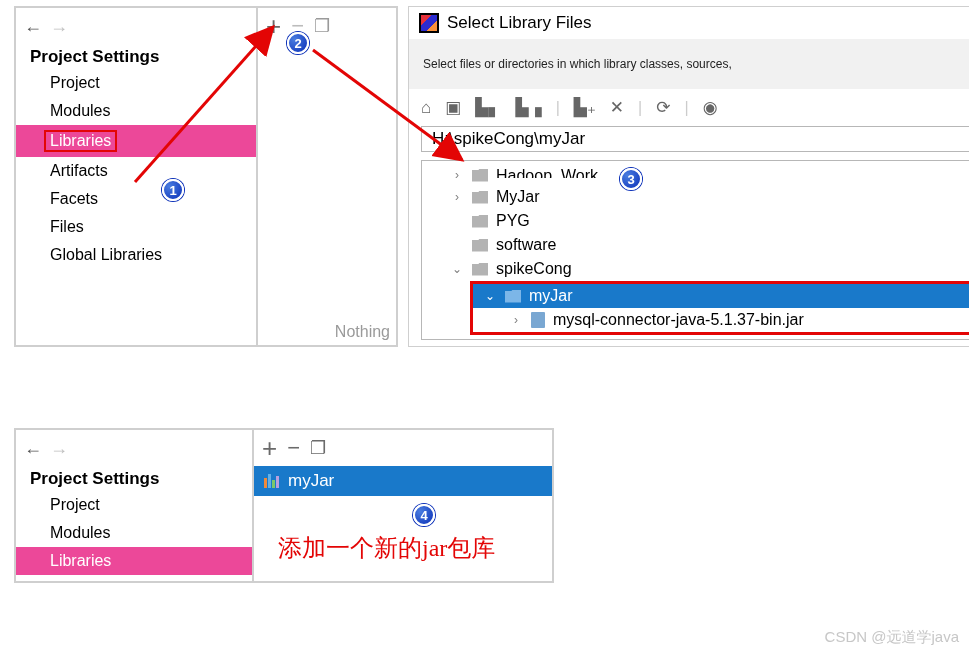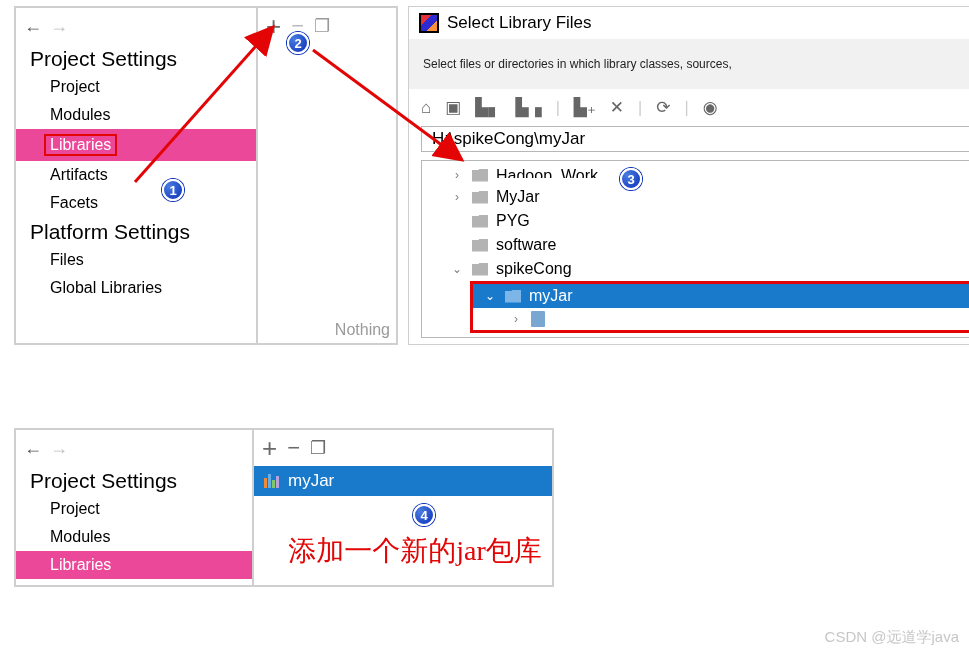--- a/index.html
+++ b/index.html
@@ -11,21 +11,21 @@
     .settings-panel {
       width: 244px; border: 2px solid #cfcfcf; background: #fff;
     }
     .nav-bar {
       display: flex; align-items: center; gap: 8px; padding: 4px 8px; height: 36px;
     }
     .arrow-ic { font-size: 18px; color: #555; }
     .arrow-ic.dim { color: #bfbfbf; }
 
     .settings-list { padding-bottom: 6px; }
-    .cat { font-weight: 400; padding: 3px 10px 2px 14px; font-size: 21px; }
+    .cat { font-weight: 700; padding: 3px 10px 2px 14px; font-size: 17px; }
     .li { padding: 5px 8px 5px 34px; font-size: 16px; }
     .li.sel {
       background: #ec4899; color: #fff;
     }
     .red-frame { border: 2px solid #e30505; padding: 0 4px; margin-left: -6px; display: inline-block; }
 
     .mid-panel {
       width: 140px; border: 2px solid #cfcfcf; border-left: 0; background: #fff;
       display: flex; flex-direction: column;
     }
@@ -95,21 +95,21 @@
       padding: 5px 10px; font-size: 17px;
     }
     .lib-ic {
       width: 16px; height: 14px; display: inline-flex; gap: 1px; align-items: flex-end;
     }
     .lib-ic span { width: 3px; background: #6fcf6f; }
     .lib-ic span:nth-child(1){height:10px;background:#ef8a3b;}
     .lib-ic span:nth-child(2){height:14px;background:#63b0e8;}
     .lib-ic span:nth-child(3){height:8px;background:#7cc96b;}
     .lib-ic span:nth-child(4){height:12px;background:#bba0de;}
-    .annot-red { color: #e30505; font-family: "SimSun","宋体",serif; font-size: 28px; padding: 36px 0 0 24px; text-align: center; }
+    .annot-red { color: #e30505; font-family: "SimSun","宋体",serif; font-size: 24px; padding: 36px 0 0 24px; }
 
     
     .badge {
       width: 22px; height: 22px; border-radius: 50%;
       background: radial-gradient(circle at 30% 30%, #4a7de0, #0a2fb8);
       border: 2px solid #fff; box-shadow: 0 0 0 1px #0a2fb8;
       color: #fff; font-weight: 700; font-size: 13px;
       display: inline-flex; align-items: center; justify-content: center;
       position: absolute;
     }
@@ -130,21 +130,20 @@
     </div>
     <div class="settings-list">
       <div class="cat">Project Settings</div>
       <div class="li">Project</div>
       <div class="li">Modules</div>
       <div class="li sel">
         <span class="red-frame"><span>Libraries</span></span>
       </div>
       <div class="li">Artifacts</div>
       <div class="li">Facets</div>
-      <div class="cat">Platform Settings</div>
       <div class="li">Files</div>
       <div class="li">Global Libraries</div>
     </div>
   </div>
 
   <div class="mid-panel">
     <div class="toolbar1">
       <span class="tb-ic plus">+</span>
       <span class="tb-ic minus">−</span>
       <span class="tb-ic copy">❐</span>
@@ -206,20 +205,21 @@
 
       <div class="inner-red">
         <div class="tree-row indent1 tree-sel" style="padding-left:10px">
           <span class="chev" style="color:#fff">⌄</span>
           <span class="folder-ic blue"></span>
           <span>myJar</span>
         </div>
         <div class="tree-row indent1" style="padding-left:36px">
           <span class="chev">›</span>
           <span class="jar-ic"></span>
+          <span>mysql-connector-java-5.1.37-bin.jar</span>
         </div>
       </div>
     </div>
   </div>
 </div>
 
 <div class="bottom-row">
   <div class="settings-panel2">
     <div class="nav-bar">
       <span class="arrow-ic">←</span>

